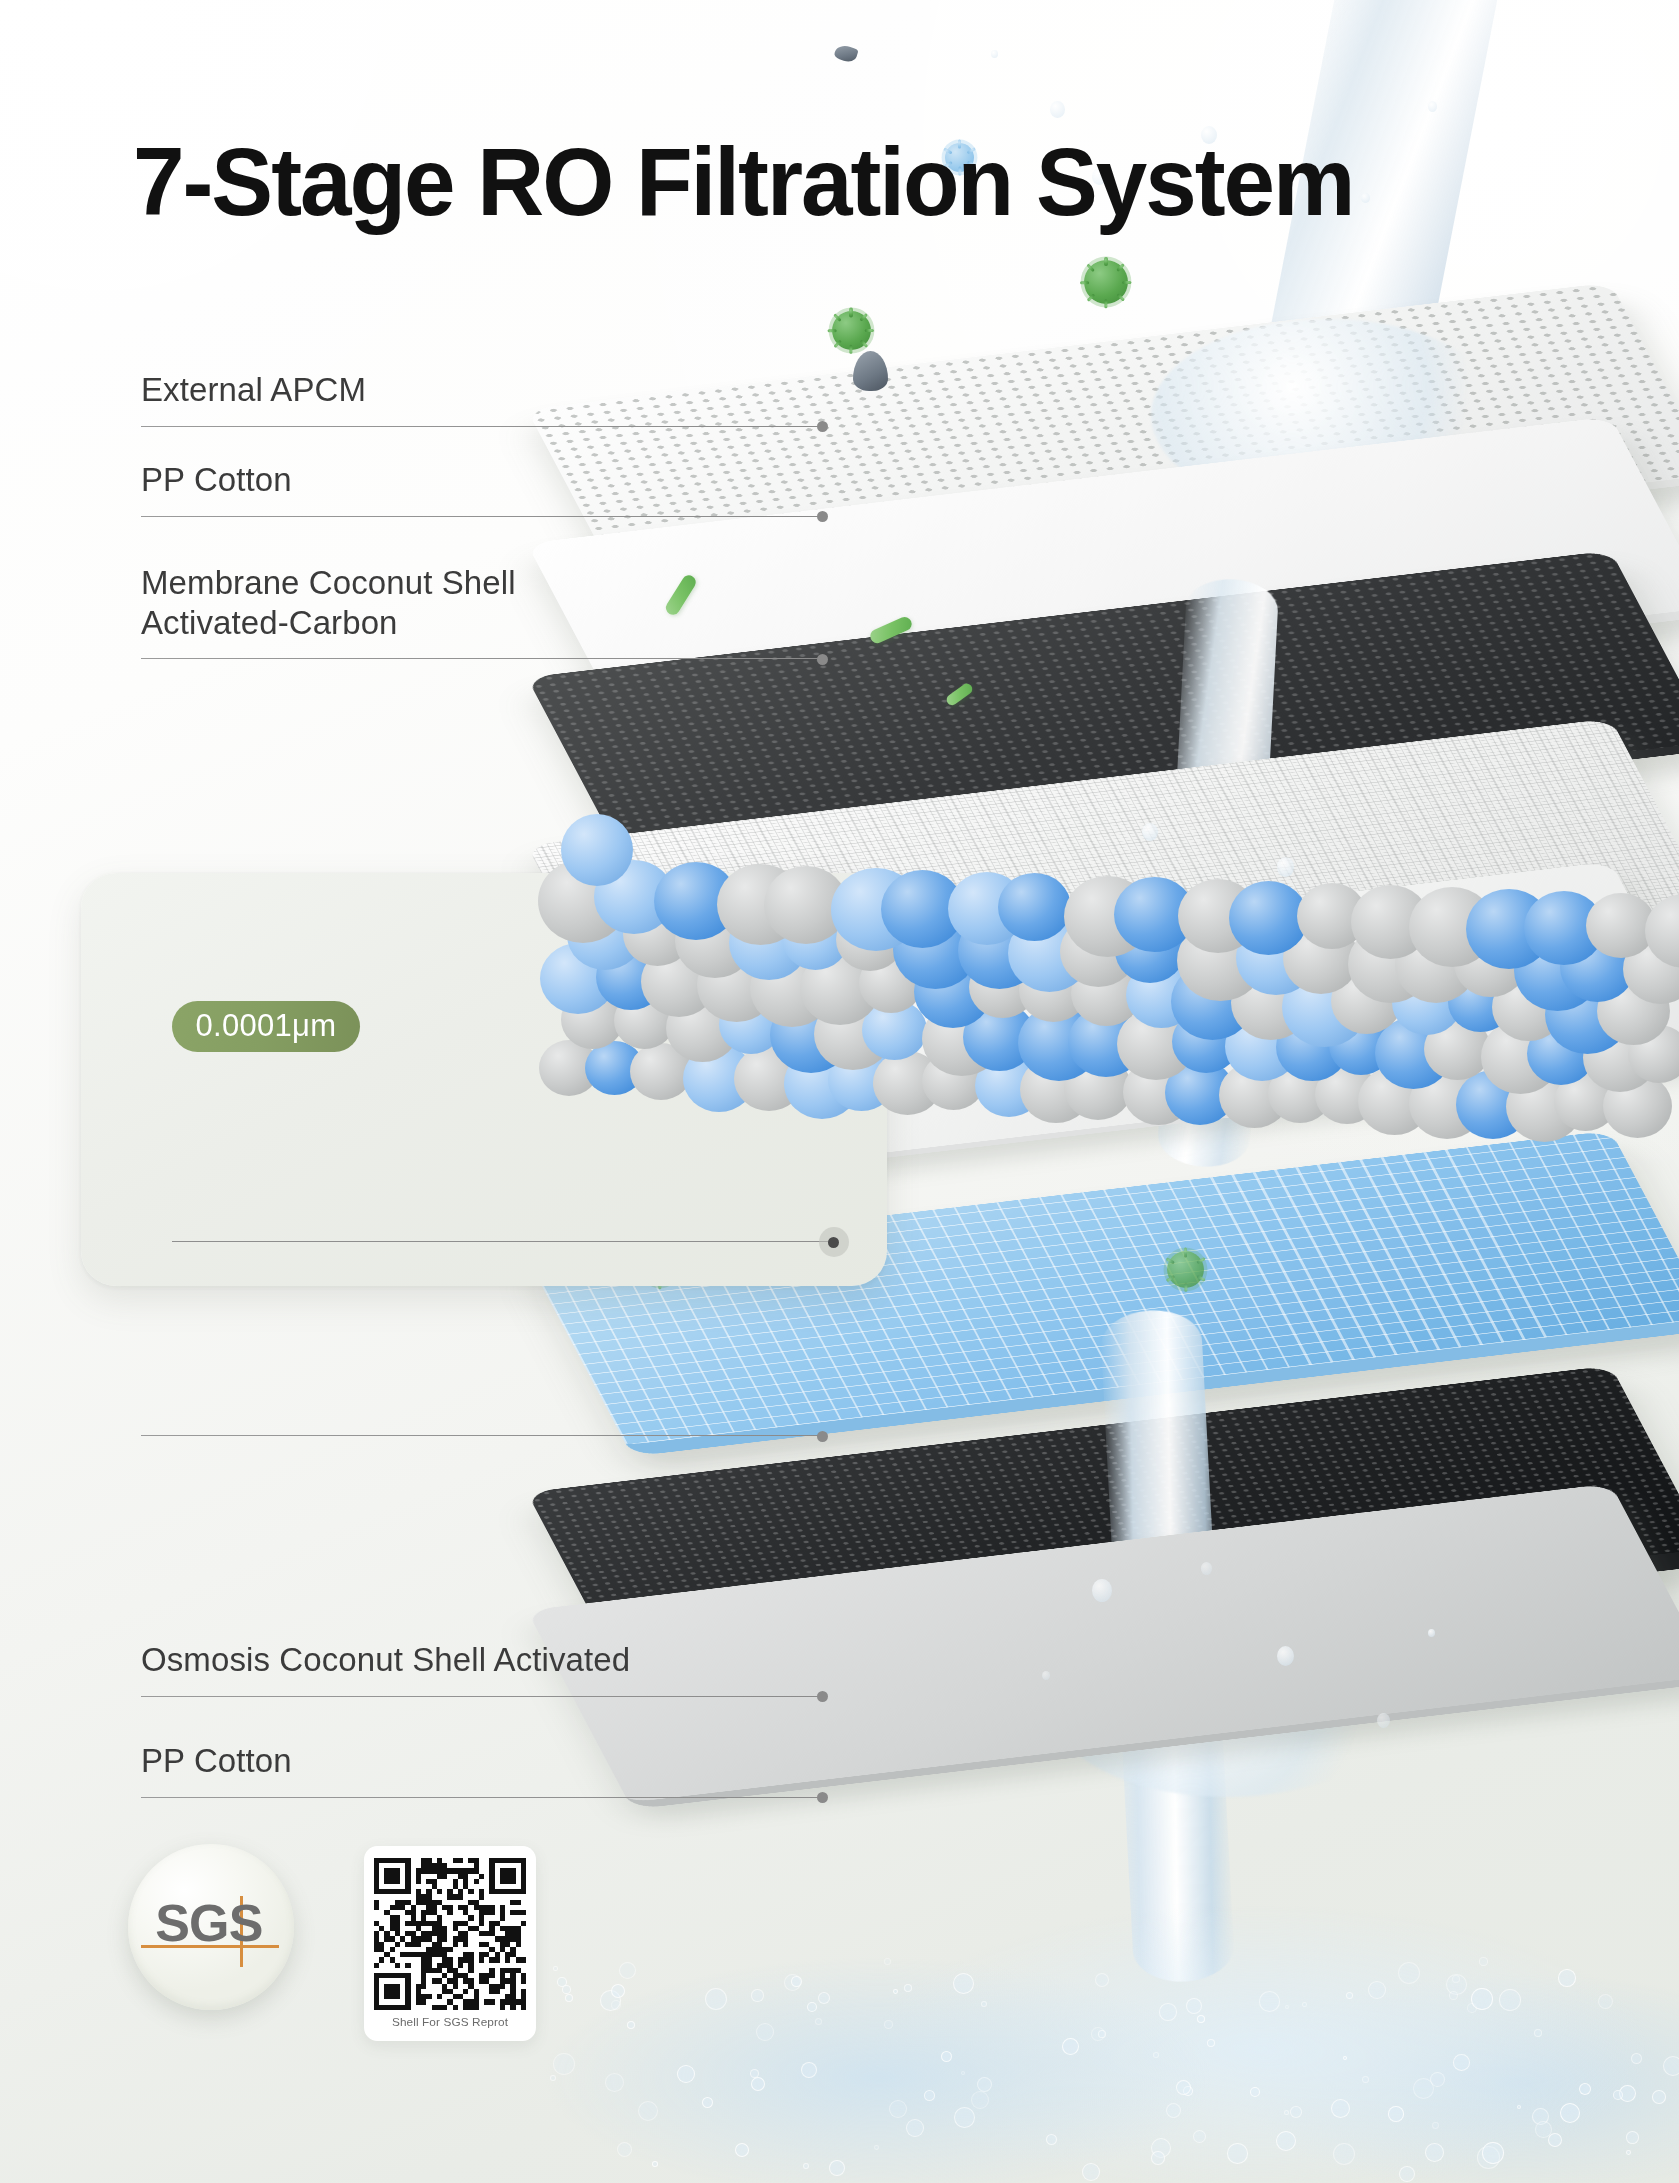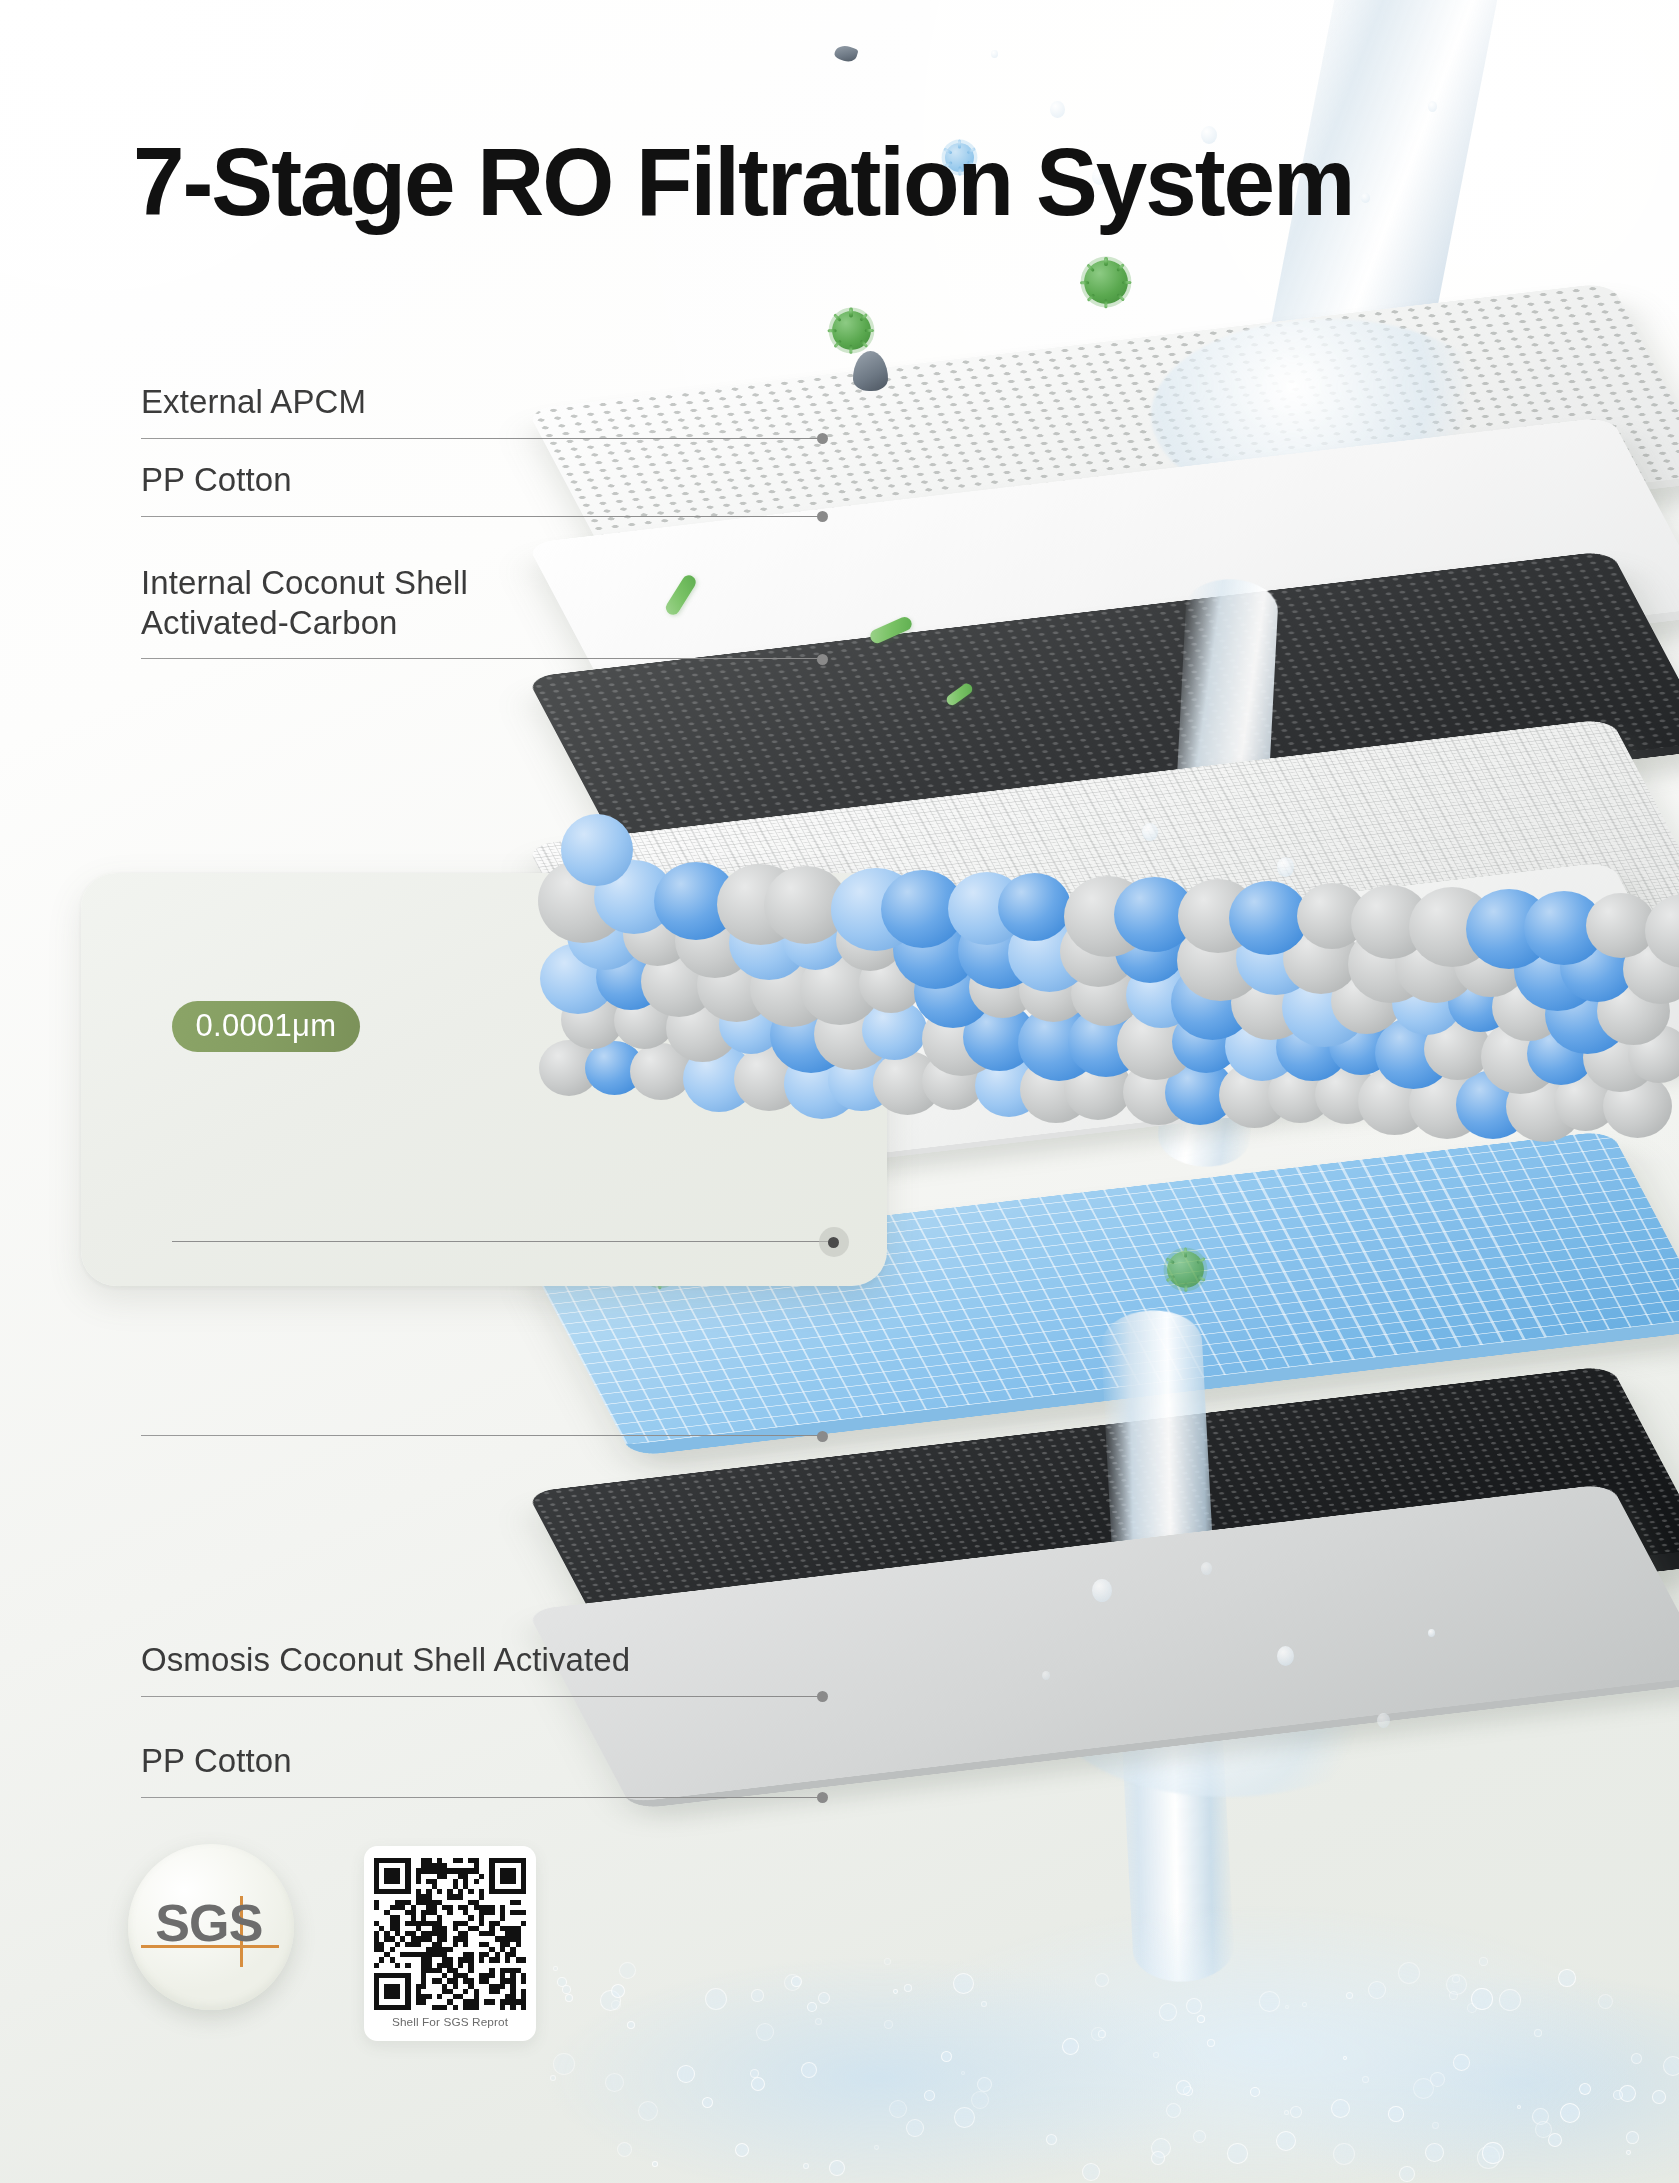--- a/index.html
+++ b/index.html
@@ -608,36 +608,36 @@
     <div class="drop" style="left: 252px; top: 1579px; width: 20px; height: 23px; opacity: 0.77;"></div>
     <div class="drop" style="left: 437px; top: 1646px; width: 17px; height: 20px; opacity: 0.82;"></div>
     <div class="drop" style="left: 537px; top: 1713px; width: 13px; height: 15px; opacity: 0.54;"></div>
     <div class="drop" style="left: 361px; top: 1562px; width: 11px; height: 12.6px; opacity: 0.51;"></div>
     <div class="drop" style="left: 588px; top: 1629px; width: 7px; height: 8px; opacity: 0.88;"></div>
     <div class="drop" style="left: 202px; top: 1671px; width: 7.7px; height: 9px; opacity: 0.52;"></div>
   </div>
 
 <div id="title">7-Stage RO Filtration System</div>
 
-<div class="lbl" id="lb0" style="top:382px;">
+<div class="lbl" id="lb0" style="top:370px;">
   <div class="txt">External APCM</div>
   <div class="rule">
       <div class="ln"></div>
       <div class="dot"></div>
     </div>
 </div>
 <div class="lbl" id="lb1" style="top:460px;">
   <div class="txt">PP Cotton</div>
   <div class="rule">
       <div class="ln"></div>
       <div class="dot"></div>
     </div>
 </div>
 <div class="lbl" id="lb2" style="top:563px;">
-  <div class="txt">Internal Coconut Shell
+  <div class="txt">Membrane Coconut Shell
 Activated-Carbon</div>
   <div class="rule">
       <div class="ln"></div>
       <div class="dot"></div>
     </div>
 </div>
 
 <div id="ro-card">
   <div id="ro-badge">0.0001μm</div>
   <div id="ro-rule">

